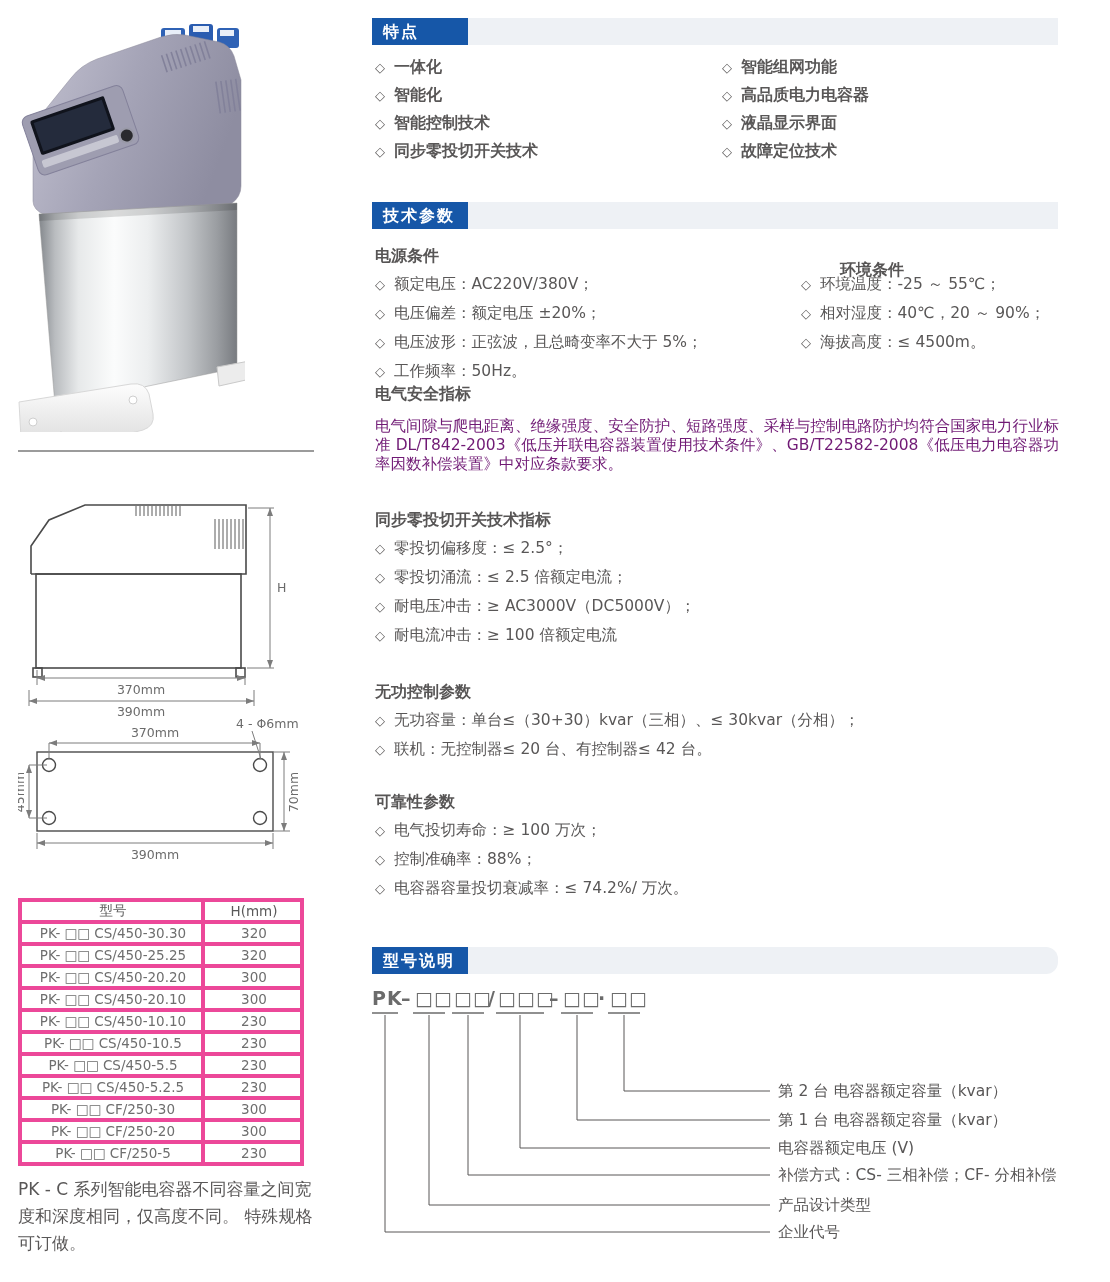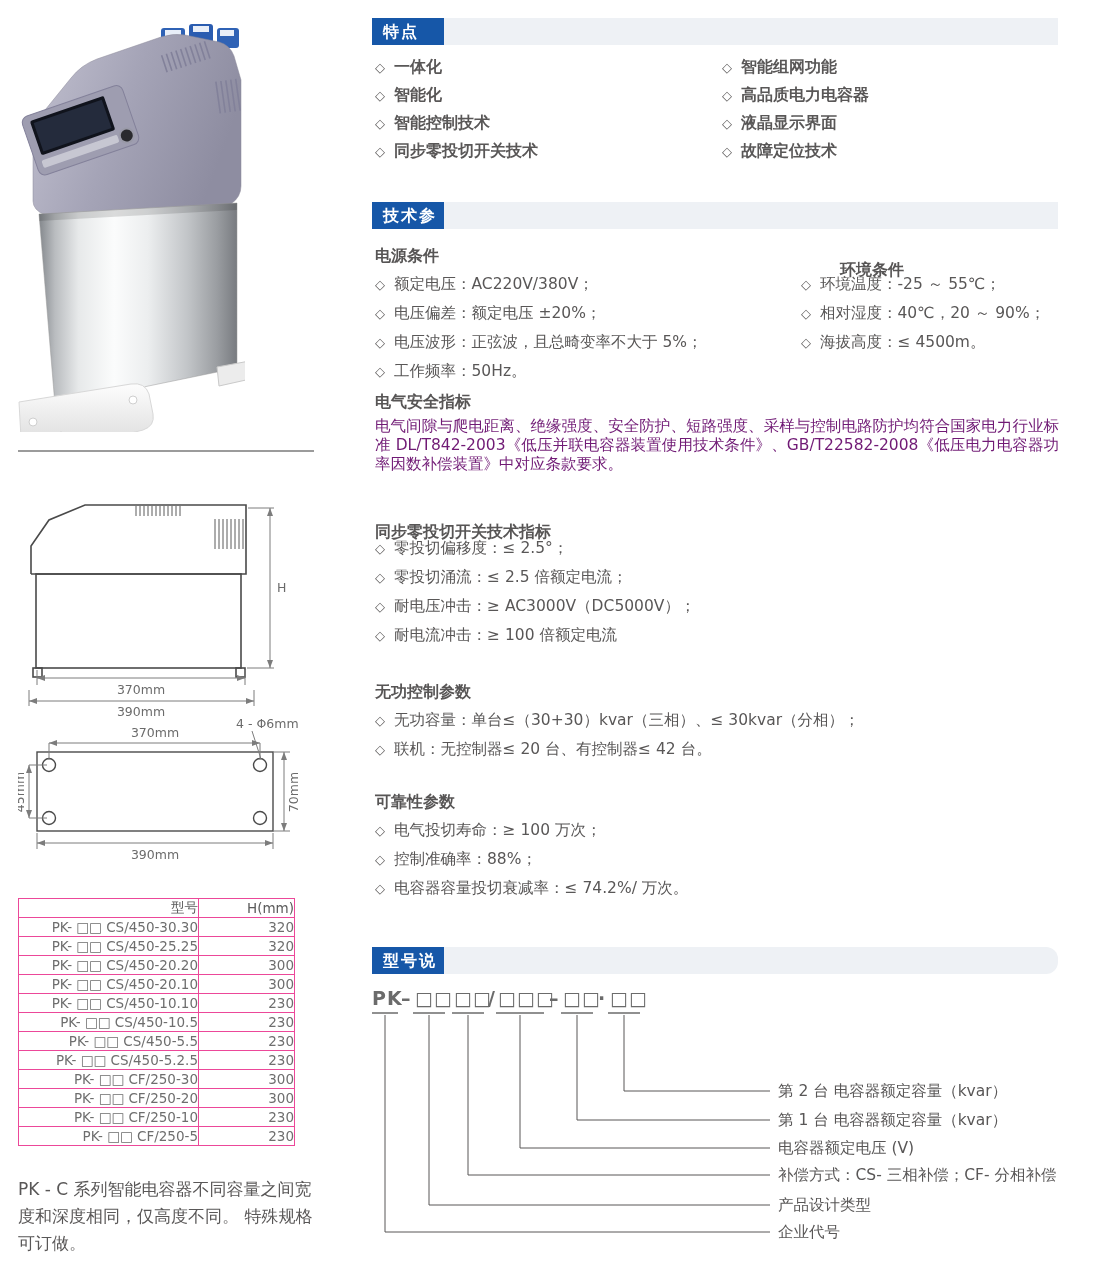--- a/index.html
+++ b/index.html
@@ -1,36 +1,36 @@
 <!DOCTYPE html>
 <html><head>
 <meta charset="utf-8">
 <style>
   html,body{margin:0;padding:0;background:#ffffff;}
   .page{position:relative;width:1110px;height:1282px;background:#ffffff;
         font-family:"DejaVu Sans","Liberation Sans",sans-serif;color:#595757;overflow:hidden;}
 
   
   .sec-header{position:absolute;left:372px;width:686px;height:27px;background:#eef1f5;}
-  .sec-tab{position:absolute;left:0;top:0;bottom:0;width:72px;background:#1657a8;color:#ffffff;
+  .sec-tab{position:absolute;left:0;top:0;bottom:0;width:96px;background:#1657a8;color:#ffffff;
            font-size:16px;font-weight:bold;line-height:27px;padding-left:11px;box-sizing:border-box;
            letter-spacing:2px;}
 
   
   .bullet{position:absolute;display:flex;align-items:baseline;gap:9px;font-size:15.5px;line-height:24px;
           white-space:nowrap;color:#595757;}
   .bullet .dia{font-size:13px;}
   .feature{font-size:16px;font-weight:600;}
   .sub-title{position:absolute;font-size:16px;font-weight:600;color:#575555;white-space:nowrap;}
   .para{position:absolute;left:375px;width:684px;font-size:15.5px;line-height:19px;text-align:justify;color:#701a75;}
 
   
   .divider{position:absolute;left:18px;top:450px;width:296px;height:2px;background:#9b9b9b;}
   .spec-table{position:absolute;left:18px;top:898px;border-collapse:collapse;font-size:13.5px;color:#6e6e6e;}
-  .spec-table th,.spec-table td{border:1px solid #ec4899;height:18px;padding:0 0 0 3px;text-align:right;
+  .spec-table th,.spec-table td{border:4px solid #ec4899;height:18px;padding:0 0 0 3px;text-align:center;
            font-weight:normal;white-space:nowrap;}
   .spec-table th{color:#5a5a5a;}
   .col-model{width:176px;}
   .col-h{width:92px;}
   .note{position:absolute;left:18px;top:1176px;width:302px;font-size:17px;line-height:27px;color:#595757;}
 
   svg text{font-family:"DejaVu Sans","Liberation Sans",sans-serif;}
   .dim-text{fill:#6b6b6b;font-size:12.5px;}
   .legend-text{fill:#595757;font-size:15.5px;}
   .formula-text{fill:#6b6b6b;font-size:19px;font-weight:bold;letter-spacing:1px;}
@@ -250,24 +250,20 @@
         </tr>
     <tr>
           <td>PK- □□ CF/250-30</td>
           <td>300</td>
         </tr>
     <tr>
           <td>PK- □□ CF/250-20</td>
           <td>300</td>
         </tr>
     <tr>
-          <td>PK- □□ CF/250-10</td>
-          <td>230</td>
-        </tr>
-    <tr>
           <td>PK- □□ CF/250-5</td>
           <td>230</td>
         </tr>
   </tbody>
     </table>
 
   <div class="note">PK - C 系列智能电容器不同容量之间宽度和深度相同，仅高度不同。 特殊规格可订做。</div>
 
   <div class="sec-header" style="top:18px;">
     <div class="sec-tab">特点</div>
@@ -334,24 +330,24 @@
     </div>
   <div class="bullet" style="left:801px;top:301px;">
       <span class="dia">◇</span>
       <span>相对湿度：40℃，20 ～ 90%；</span>
     </div>
   <div class="bullet" style="left:801px;top:330px;">
       <span class="dia">◇</span>
       <span>海拔高度：≤ 4500m。</span>
     </div>
 
-  <div class="sub-title" style="left:375px;top:392px;">电气安全指标</div>
+  <div class="sub-title" style="left:375px;top:384px;">电气安全指标</div>
   <div class="para" style="top:417px;">电气间隙与爬电距离、绝缘强度、安全防护、短路强度、采样与控制电路防护均符合国家电力行业标准 DL/T842-2003《低压并联电容器装置使用技术条件》、GB/T22582-2008《低压电力电容器功率因数补偿装置》中对应条款要求。</div>
 
-  <div class="sub-title" style="left:375px;top:510px;margin-top:12px;">同步零投切开关技术指标</div>
+  <div class="sub-title" style="left:375px;top:510px;">同步零投切开关技术指标</div>
   <div class="bullet" style="left:375px;top:536px;">
       <span class="dia">◇</span>
       <span>零投切偏移度：≤ 2.5°；</span>
     </div>
   <div class="bullet" style="left:375px;top:565px;">
       <span class="dia">◇</span>
       <span>零投切涌流：≤ 2.5 倍额定电流；</span>
     </div>
   <div class="bullet" style="left:375px;top:594px;">
       <span class="dia">◇</span>

